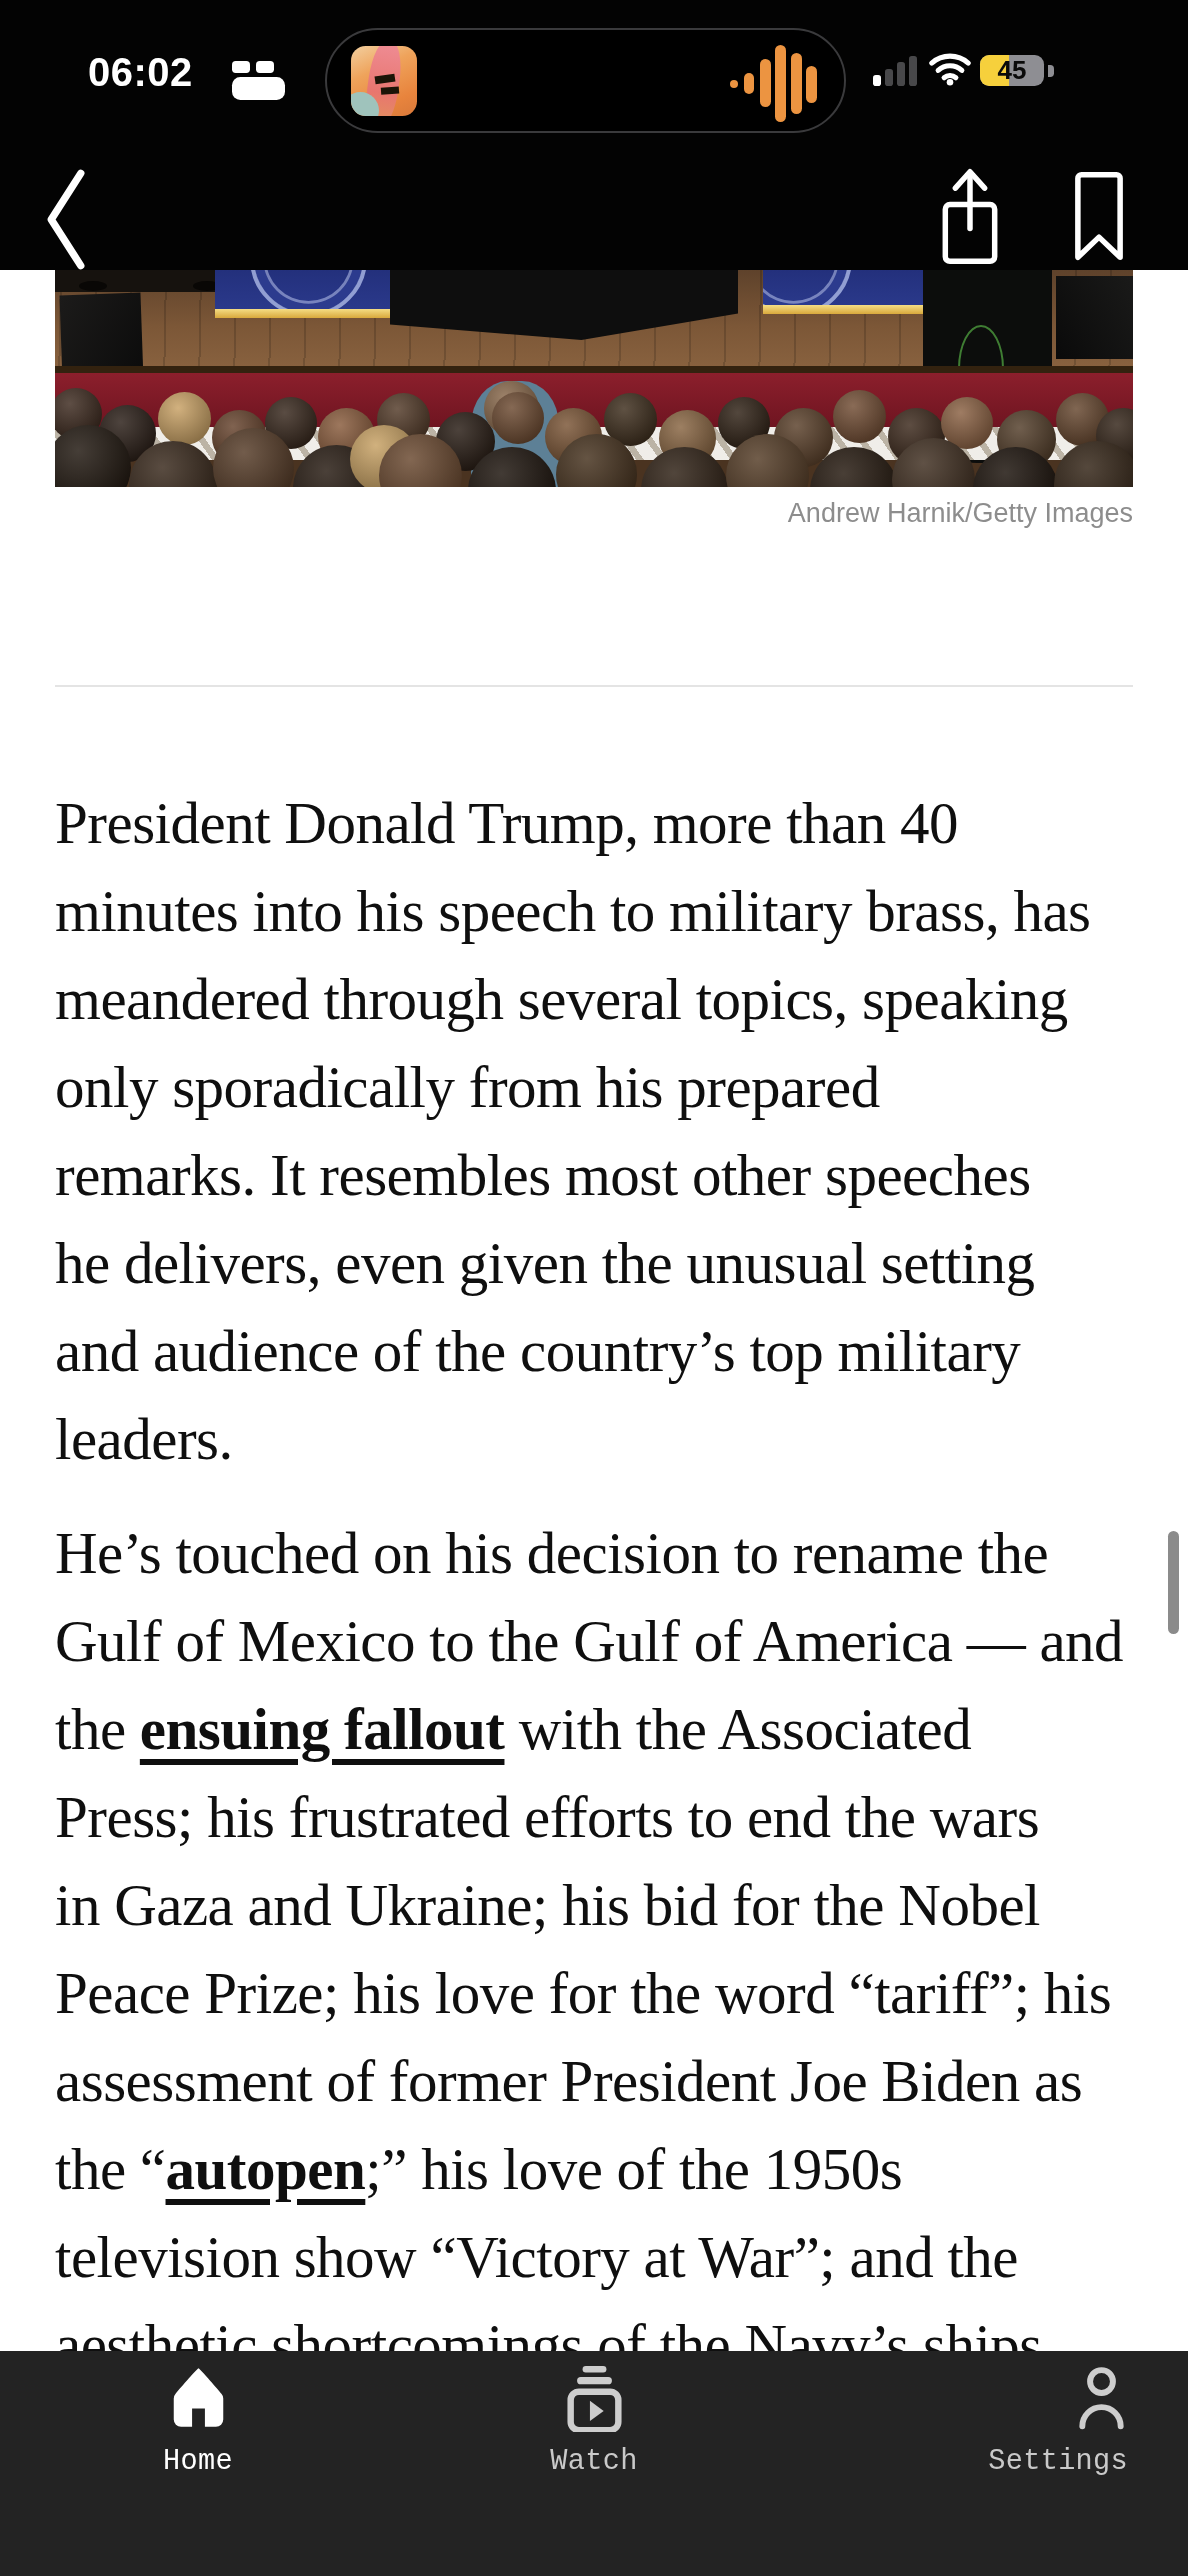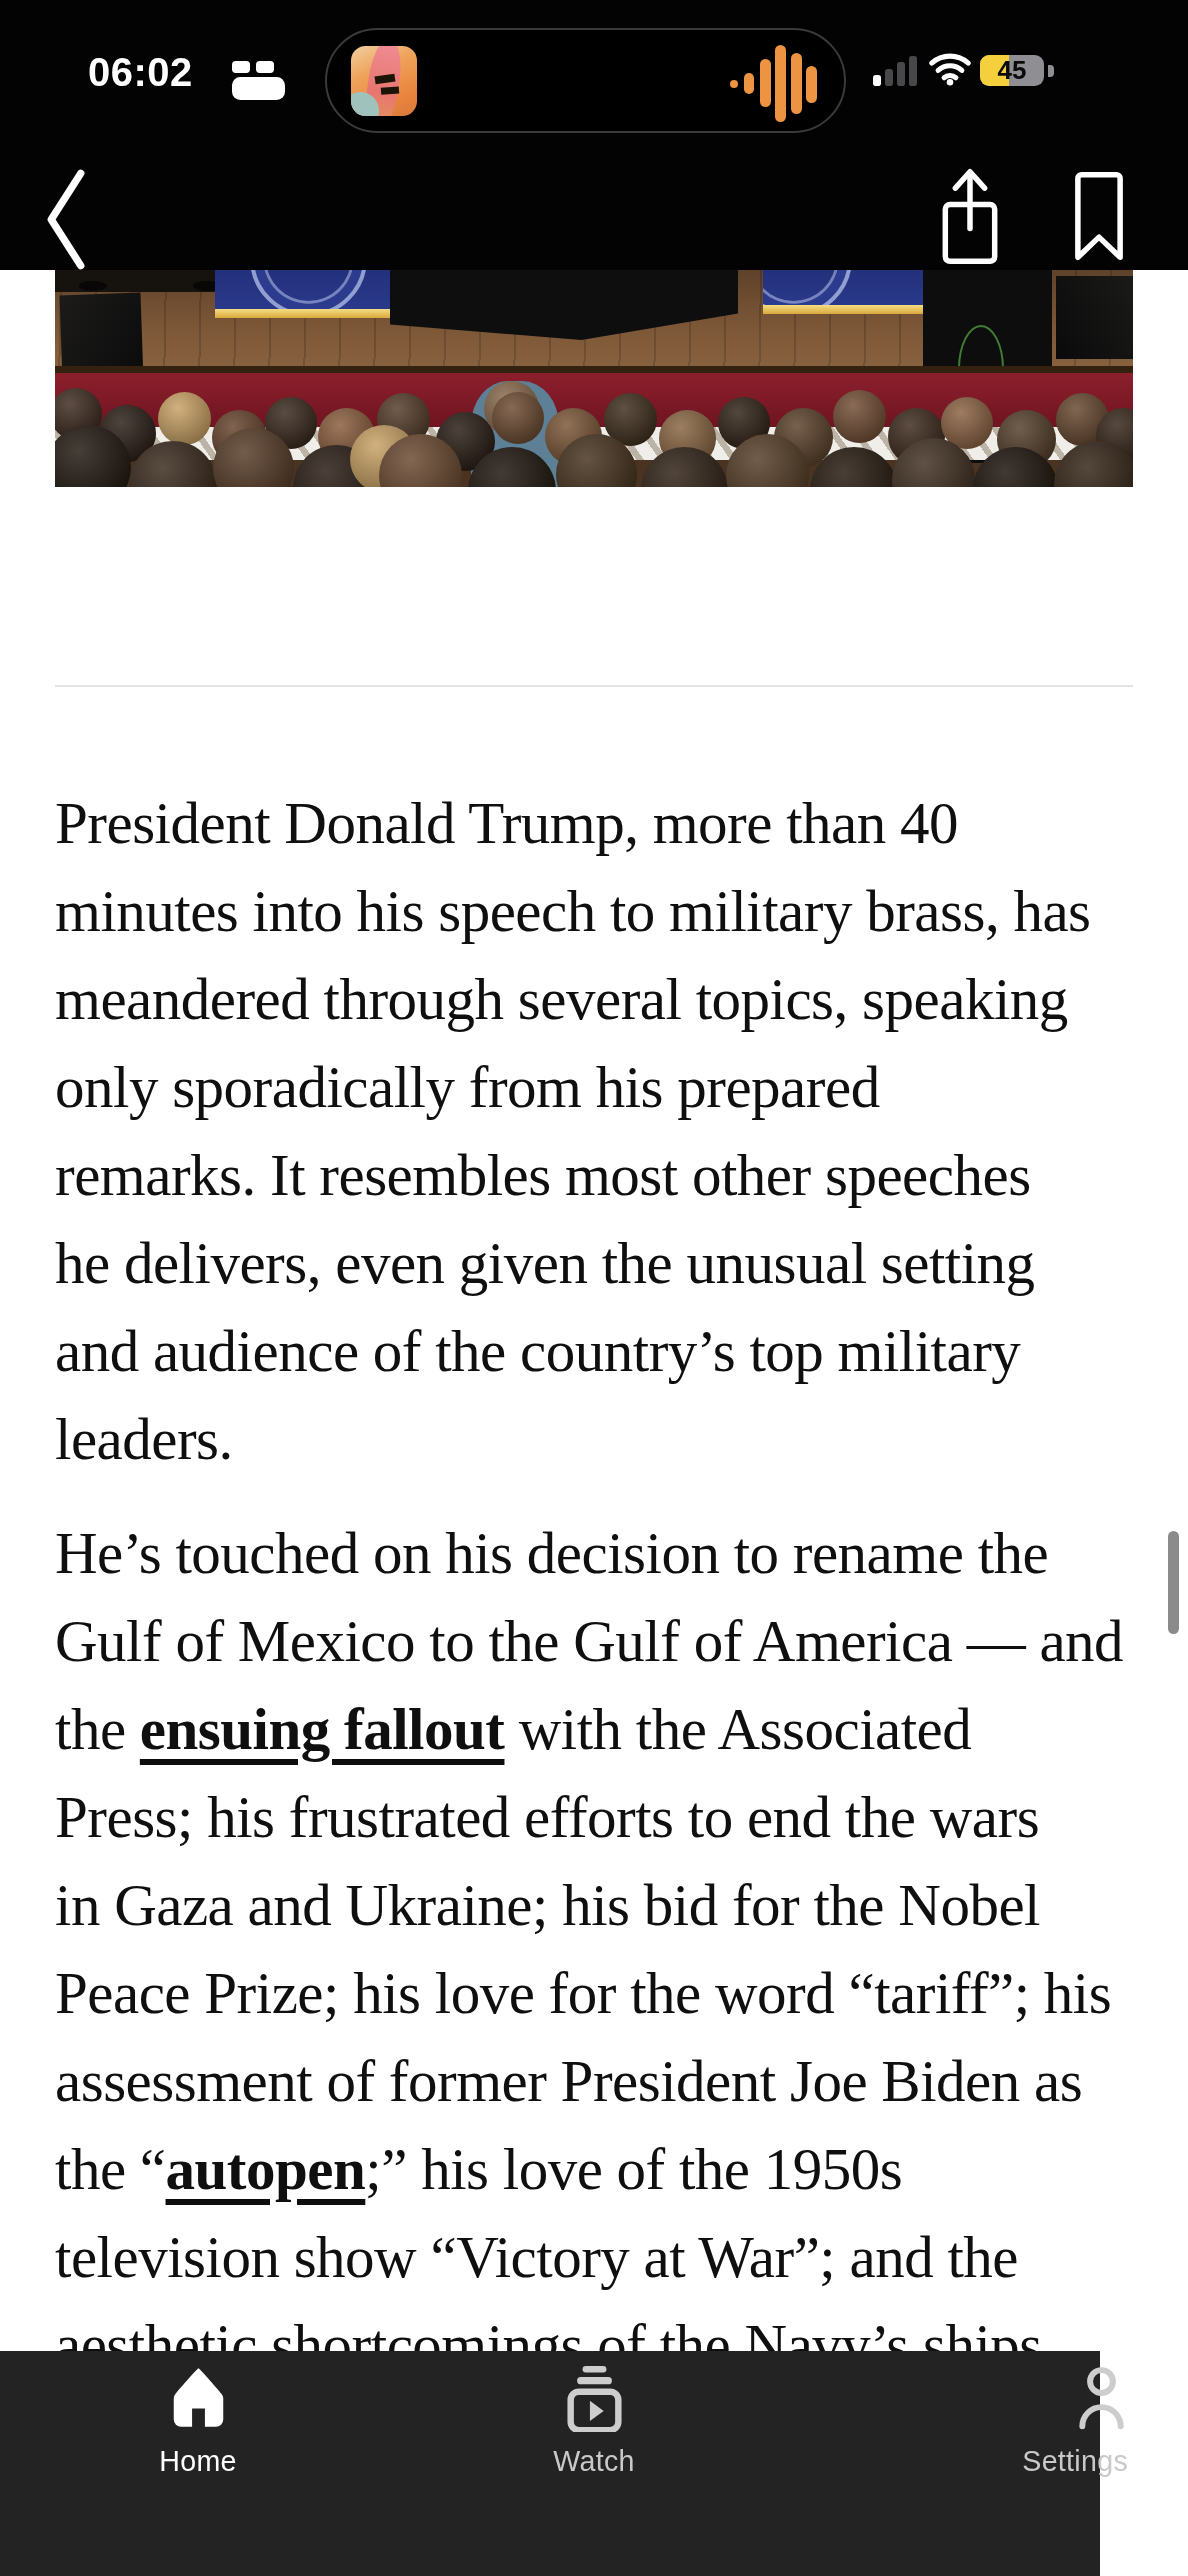--- a/index.html
+++ b/index.html
@@ -75,21 +75,21 @@
   
   .article{position:absolute;left:55px;top:779px;width:1085px;color:#0f0f0f;
            font-family:"Liberation Serif","DejaVu Serif",serif;}
   .article p{margin:0 0 26px 0;font-size:59px;line-height:88px;letter-spacing:-0.5px;}
   .body-link{font-weight:700;color:#0f0f0f;text-decoration:underline;
              text-decoration-thickness:5.5px;text-underline-offset:10px;cursor:pointer;margin-top:32px;}
 
   .scrollbar{position:absolute;left:1168px;top:1531px;width:11px;height:103px;border-radius:5.5px;background:#8b8b8b;}
 
   
-  .tabbar{position:absolute;left:0;top:2351px;width:1100px;height:225px;background:#232323;}
+  .tabbar{position:absolute;left:0;top:2351px;width:1188px;height:225px;background:#232323;font-family:Liberation Mono, monospace;}
   .tab{position:absolute;top:14.7px;width:276px;text-align:center;cursor:pointer;}
   .tab .ticon{display:inline-block;height:70px;}
   .tab .tlabel{margin-top:9.2px;font-size:28.6px;letter-spacing:0.3px;}
   .tab.active .tlabel{color:#ffffff;}
   .tab.inactive .tlabel{color:#c9c9c9;}
 </style>
 </head>
 <body>
 
 <div class="phone">
@@ -222,20 +222,21 @@
         <div style="position: absolute; left: 501px; top: 164px; width: 81px; height: 81px; border-radius: 50%; background-color: rgb(71, 51, 31); background-image: radial-gradient(circle at 38% 30%, rgba(255, 255, 255, 0.16), rgba(0, 0, 0, 0.32) 78%);"></div>
         <div style="position: absolute; left: 586px; top: 177px; width: 87px; height: 87px; border-radius: 50%; background-color: rgb(48, 34, 22); background-image: radial-gradient(circle at 38% 30%, rgba(255, 255, 255, 0.16), rgba(0, 0, 0, 0.32) 78%);"></div>
         <div style="position: absolute; left: 671px; top: 164px; width: 83px; height: 83px; border-radius: 50%; background-color: rgb(86, 62, 40); background-image: radial-gradient(circle at 38% 30%, rgba(255, 255, 255, 0.16), rgba(0, 0, 0, 0.32) 78%);"></div>
         <div style="position: absolute; left: 755px; top: 177px; width: 88px; height: 88px; border-radius: 50%; background-color: rgb(38, 26, 16); background-image: radial-gradient(circle at 38% 30%, rgba(255, 255, 255, 0.16), rgba(0, 0, 0, 0.32) 78%);"></div>
         <div style="position: absolute; left: 837px; top: 168px; width: 83px; height: 83px; border-radius: 50%; background-color: rgb(65, 48, 34); background-image: radial-gradient(circle at 38% 30%, rgba(255, 255, 255, 0.16), rgba(0, 0, 0, 0.32) 78%);"></div>
         <div style="position: absolute; left: 918px; top: 177px; width: 85px; height: 85px; border-radius: 50%; background-color: rgb(28, 19, 12); background-image: radial-gradient(circle at 38% 30%, rgba(255, 255, 255, 0.16), rgba(0, 0, 0, 0.32) 78%);"></div>
         <div style="position: absolute; left: 999px; top: 171px; width: 87px; height: 87px; border-radius: 50%; background-color: rgb(52, 37, 23); background-image: radial-gradient(circle at 38% 30%, rgba(255, 255, 255, 0.16), rgba(0, 0, 0, 0.32) 78%);"></div>
       </div>
   </div>
 
+  <div class="credit">Andrew Harnik/Getty Images</div>
   <div class="divider"></div>
 
   <div class="article">
       <p><span>President Donald Trump, more than 40</span><br><span>minutes into his speech to military brass, has</span><br><span>meandered through several topics, speaking</span><br><span>only sporadically from his prepared</span><br><span>remarks. It resembles most other speeches</span><br><span>he delivers, even given the unusual setting</span><br><span>and audience of the country’s top military</span><br><span>leaders.</span></p>
       <p><span>He’s touched on his decision to rename the</span><br><span>Gulf of Mexico to the Gulf of America — and</span><br><span>the </span><a class="body-link">ensuing fallout</a><span> with the Associated</span><br><span>Press; his frustrated efforts to end the wars</span><br><span>in Gaza and Ukraine; his bid for the Nobel</span><br><span>Peace Prize; his love for the word “tariff”; his</span><br><span>assessment of former President Joe Biden as</span><br><span>the “</span><a class="body-link">autopen</a><span>;” his love of the 1950s</span><br><span>television show “Victory at War”; and the</span><br><span>aesthetic shortcomings of the Navy’s ships.</span></p>
     </div>
 
   <div class="scrollbar"></div>
 
   <div class="tabbar">

